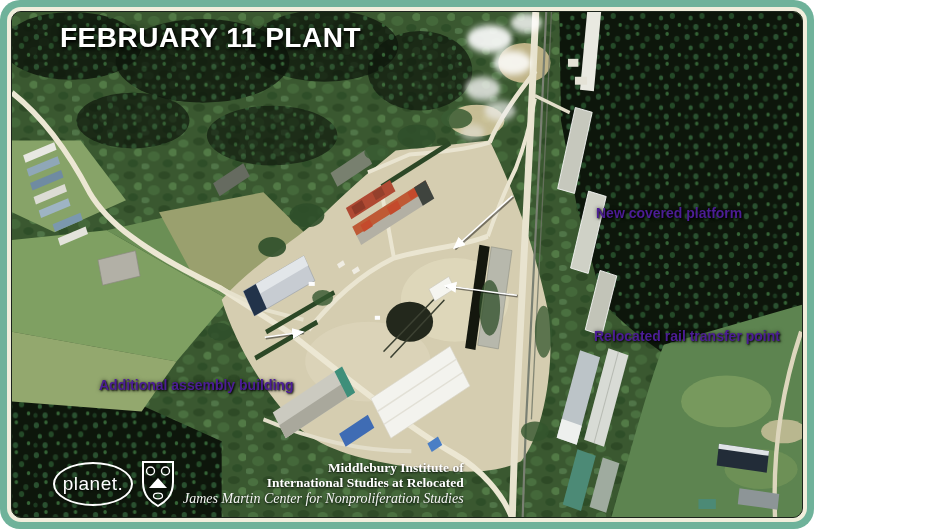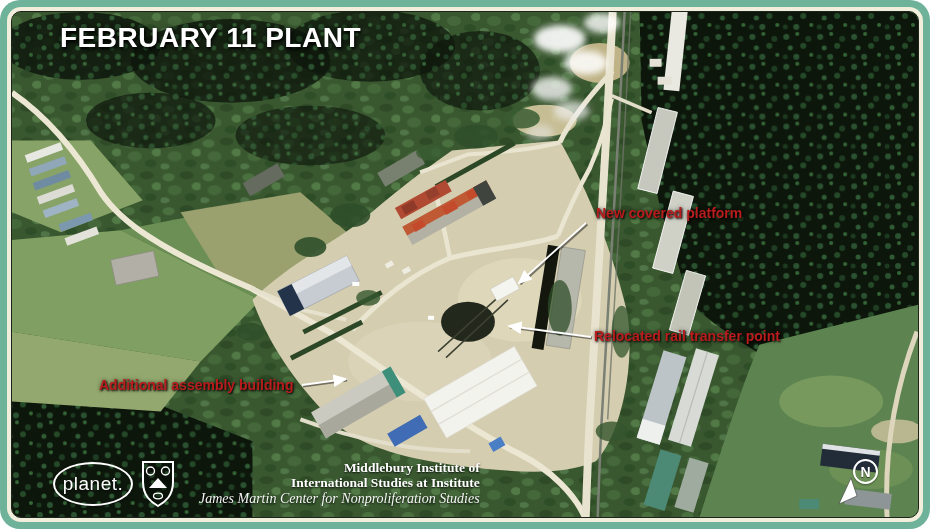--- a/index.html
+++ b/index.html
@@ -1,44 +1,44 @@
 <!DOCTYPE html>
 <html><head>
 <meta charset="utf-8">
 <style>
   html,body{margin:0;padding:0;background:#ffffff;}
-  .stage{position:relative;width:930px;height:529px;background:#ffffff;overflow:hidden;
+  .stage{position:relative;width:814px;height:529px;background:#ffffff;overflow:hidden;
          font-family:"Liberation Sans",sans-serif;}
   .frame-outer{position:absolute;inset:0;background:#6FB29A;border-radius:20px;}
   .frame-cream{position:absolute;inset:7px;background:#F1EEDC;border-radius:14px;}
   .photo{position:absolute;inset:11px;border-radius:10px;overflow:hidden;
          border:1px solid #1c241c;background:#3d5c33;}
   .photo svg.scene{display:block;width:100%;height:100%;}
 
   .overlay-arrows{position:absolute;inset:11px;pointer-events:none;}
 
   .title-block{position:absolute;left:60px;top:22px;color:#fff;}
   .title{font-size:28px;font-weight:700;letter-spacing:.5px;
          text-shadow:1px 2px 3px rgba(0,0,0,.95),0 0 8px rgba(0,0,0,.55);}
   .subtitle{margin-top:3px;font-size:16.5px;font-weight:700;letter-spacing:.2px;
          text-shadow:1px 1px 2px rgba(0,0,0,.95),0 0 6px rgba(0,0,0,.5);}
 
-  .ann{position:absolute;color:#b91c1c;font-size:14px;font-weight:700;white-space:nowrap;
+  .ann{position:absolute;color:#4c1d95;font-size:14px;font-weight:700;white-space:nowrap;
        text-shadow:1px 1px 2px rgba(0,0,0,.95),0 0 4px rgba(0,0,0,.6);}
   .ann-platform{left:596px;top:205px;}
   .ann-rail{left:594px;top:328px;}
   .ann-assembly{left:99px;top:377px;}
 
   .credits{position:absolute;left:53px;top:460px;display:flex;align-items:center;color:#fff;text-align:right;}
   .planet-logo{width:76px;height:40px;border:2.5px solid #fff;border-radius:50%;
        display:flex;align-items:center;justify-content:center;font-size:19px;font-weight:500;
        letter-spacing:.5px;color:#fff;text-shadow:0 1px 2px rgba(0,0,0,.7);
        box-shadow:0 1px 3px rgba(0,0,0,.4);}
   .shield{margin-left:8px;}
-  .inst-text{margin-left:24px;font-family:"Liberation Serif",serif;line-height:1.05;
+  .inst-text{margin-left:8px;font-family:"Liberation Serif",serif;line-height:1.05;
        text-shadow:0 1px 2px rgba(0,0,0,.85);}
   .inst-l1,.inst-l2{font-size:13.5px;font-weight:700;}
   .inst-l3{font-size:14px;font-style:italic;margin-top:2px;opacity:.95;}
 
   .north{position:absolute;left:836px;top:456px;width:60px;height:52px;color:#fff;}
   .n-circle{position:absolute;left:17px;top:3px;width:21px;height:21px;border:2px solid #fff;
        border-radius:50%;display:flex;align-items:center;justify-content:center;
        font-size:14px;font-weight:700;text-shadow:0 1px 1px rgba(0,0,0,.6);
        box-shadow:0 1px 2px rgba(0,0,0,.4);}
   .n-arrow{position:absolute;left:0;top:8px;}
@@ -257,21 +257,21 @@
     </div>
     <svg class="shield" width="34" height="48" viewBox="0 0 34 48" aria-hidden="true">
       <path d="M2,2 H32 V22 C32,36 24,42 17,46 C10,42 2,36 2,22 Z" fill="rgba(0,0,0,.25)" stroke="#ffffff" stroke-width="2"></path>
       <circle cx="9.5" cy="11" r="4" fill="none" stroke="#ffffff" stroke-width="1.4"></circle>
       <circle cx="24.5" cy="11" r="4" fill="none" stroke="#ffffff" stroke-width="1.4"></circle>
       <path d="M8,28 L17,18 L26,28 Z" fill="#ffffff"></path>
       <ellipse cx="17" cy="36" rx="4.5" ry="2.8" fill="none" stroke="#ffffff" stroke-width="1.3"></ellipse>
     </svg>
     <div class="inst-text">
       <div class="inst-l1">Middlebury Institute of</div>
-      <div class="inst-l2">International Studies at Institute</div>
+      <div class="inst-l2">International Studies at Relocated</div>
       <div class="inst-l3">James Martin Center for Nonproliferation Studies</div>
     </div>
   </div>
 
   <div class="north">
     <svg class="n-arrow" width="26" height="44" viewBox="0 0 26 44" aria-hidden="true">
       <polygon points="3,40 15,14 21,32" fill="#ffffff" stroke="#3a3a3a" stroke-width=".6"></polygon>
     </svg>
     <span class="n-circle">N</span>
   </div>

